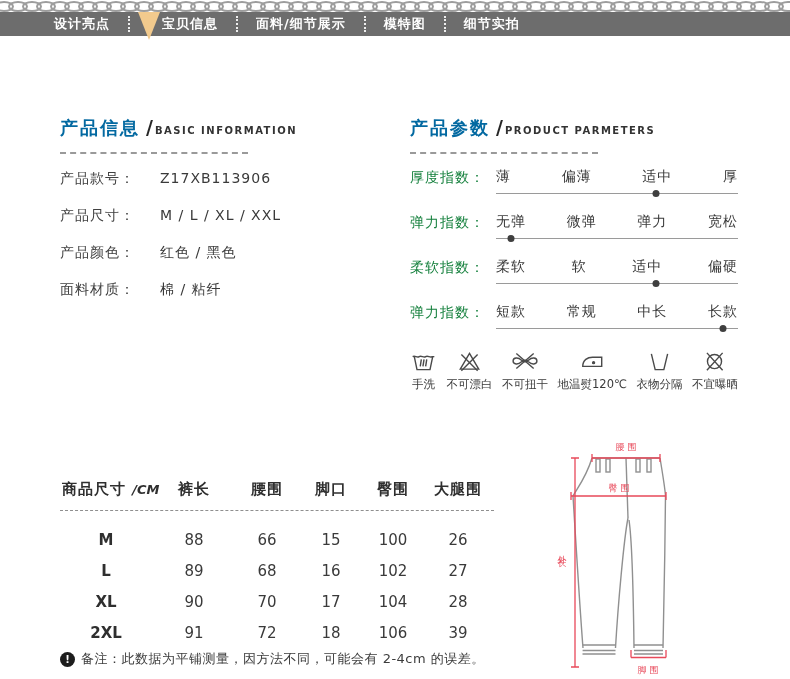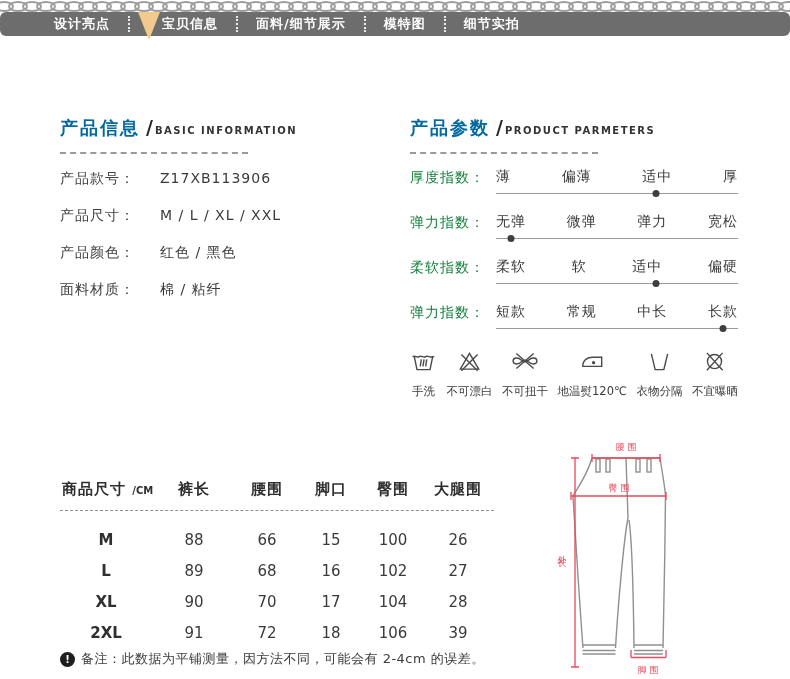--- a/index.html
+++ b/index.html
@@ -5,21 +5,21 @@
   html,body{margin:0;padding:0;background:#fff;}
   .page{position:relative;width:790px;height:679px;background:#fff;overflow:hidden;
         font-family:"DejaVu Sans","Liberation Sans",sans-serif;color:#3c3c3c;}
 
   
   .chain-border{position:absolute;left:0;top:0;width:790px;height:12px;overflow:hidden;white-space:nowrap;padding-top:1px;box-sizing:border-box;}
   .chain-border i{display:inline-block;width:16px;height:7px;border:2px solid #9d9d9d;border-radius:50%;margin-left:-6px;vertical-align:top;}
 
   
   .navbar{position:absolute;left:0;top:12px;width:790px;height:24px;background:#6d6d6d;
-          display:flex;align-items:center;padding-left:36px;box-sizing:border-box;border-radius:6px;}
+          display:flex;align-items:center;padding-left:36px;box-sizing:border-box;}
   .tab{color:#fff;font-size:13px;font-weight:bold;letter-spacing:1px;padding:0 18px;cursor:pointer;line-height:24px;}
   .tab-active{padding-left:32px;}
   .sep{width:0;height:16px;border-left:2px dotted #eee;}
   .triangle{position:absolute;left:138px;top:12px;width:0;height:0;z-index:2;
             border-left:11px solid transparent;border-right:11px solid transparent;border-top:28px solid #f2ca8d;}
 
   
   .sec-header{display:flex;align-items:baseline;white-space:nowrap;}
   .hdr-cn{font-size:18px;font-weight:bold;color:#0369a1;letter-spacing:2px;}
   .hdr-slash{font-size:19px;color:#262626;margin:0 2px 0 6px;font-weight:bold;}
@@ -41,28 +41,28 @@
   .param-scale{flex:1;}
   .param-options{display:flex;justify-content:space-between;font-size:14px;color:#3a3a3a;letter-spacing:1px;}
   .param-track{position:relative;height:10px;margin-top:3px;}
   .param-track:before{content:"";position:absolute;left:0;right:0;top:4px;border-top:1px solid #9a9a9a;}
   .param-dot{position:absolute;top:1px;width:7px;height:7px;background:#3f3f3f;border-radius:50%;transform:translateX(-50%);}
 
   
   .care-row{display:flex;justify-content:space-between;margin-top:10px;}
   .care-item{display:flex;flex-direction:column;align-items:center;}
   .care-item svg{stroke:#4a4a4a;fill:none;stroke-width:1.3;}
-  .care-label{font-size:11.5px;color:#3a3a3a;margin-top:10px;white-space:nowrap;}
+  .care-label{font-size:11.5px;color:#3a3a3a;margin-top:3px;white-space:nowrap;}
 
   
   .size-table{position:absolute;left:60px;top:476px;width:434px;}
   .st-grid{display:grid;grid-template-columns:92px 84px 62px 66px 58px 72px;}
   .st-head{font-size:15px;color:#2f2f2f;font-weight:bold;text-align:center;height:26px;line-height:26px;letter-spacing:1px;white-space:nowrap;}
   .st-head-first{text-align:left;padding-left:2px;}
-  .st-unit{font-size:10px;font-weight:bold;letter-spacing:0;}
+  .st-unit{font-size:13px;font-weight:bold;letter-spacing:0;font-style:italic;}
   .st-div{grid-column:1 / -1;border-bottom:1px dashed #8f8f8f;margin:8px 0 14px;}
   .st-cell{font-size:15px;color:#3a3a3a;text-align:center;height:31px;line-height:31px;}
   .st-size{font-weight:bold;color:#2f2f2f;}
 
   
   .note{position:absolute;left:60px;top:650px;display:flex;align-items:center;}
   .note-icon{width:15px;height:15px;border-radius:50%;background:#1d1d1d;color:#fff;font-size:10px;font-weight:bold;
              text-align:center;line-height:15px;flex:none;margin-right:6px;}
   .note-text{font-size:13px;color:#3c3c3c;letter-spacing:0.5px;}
 

